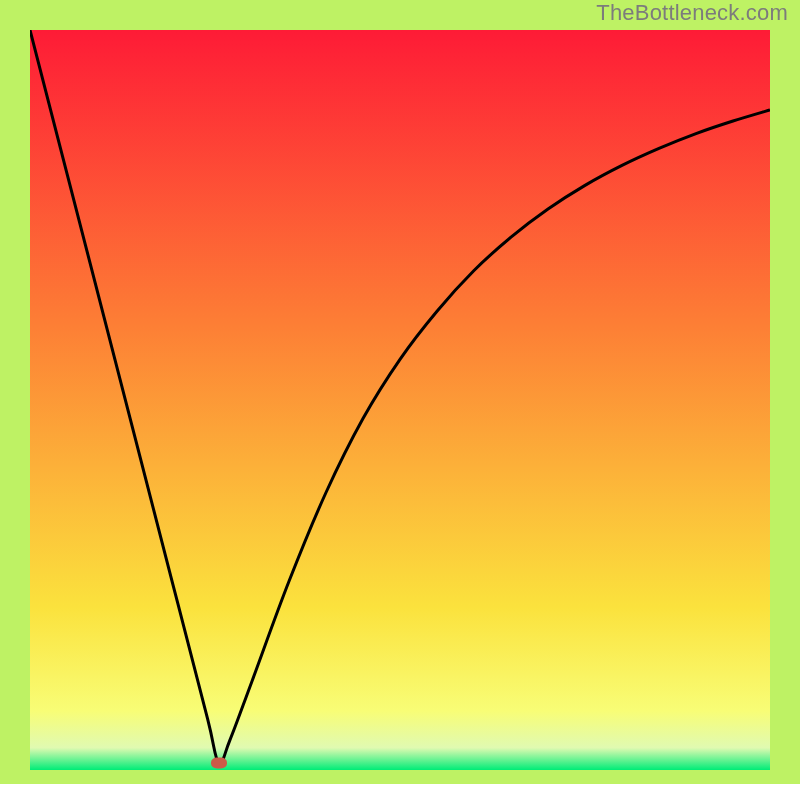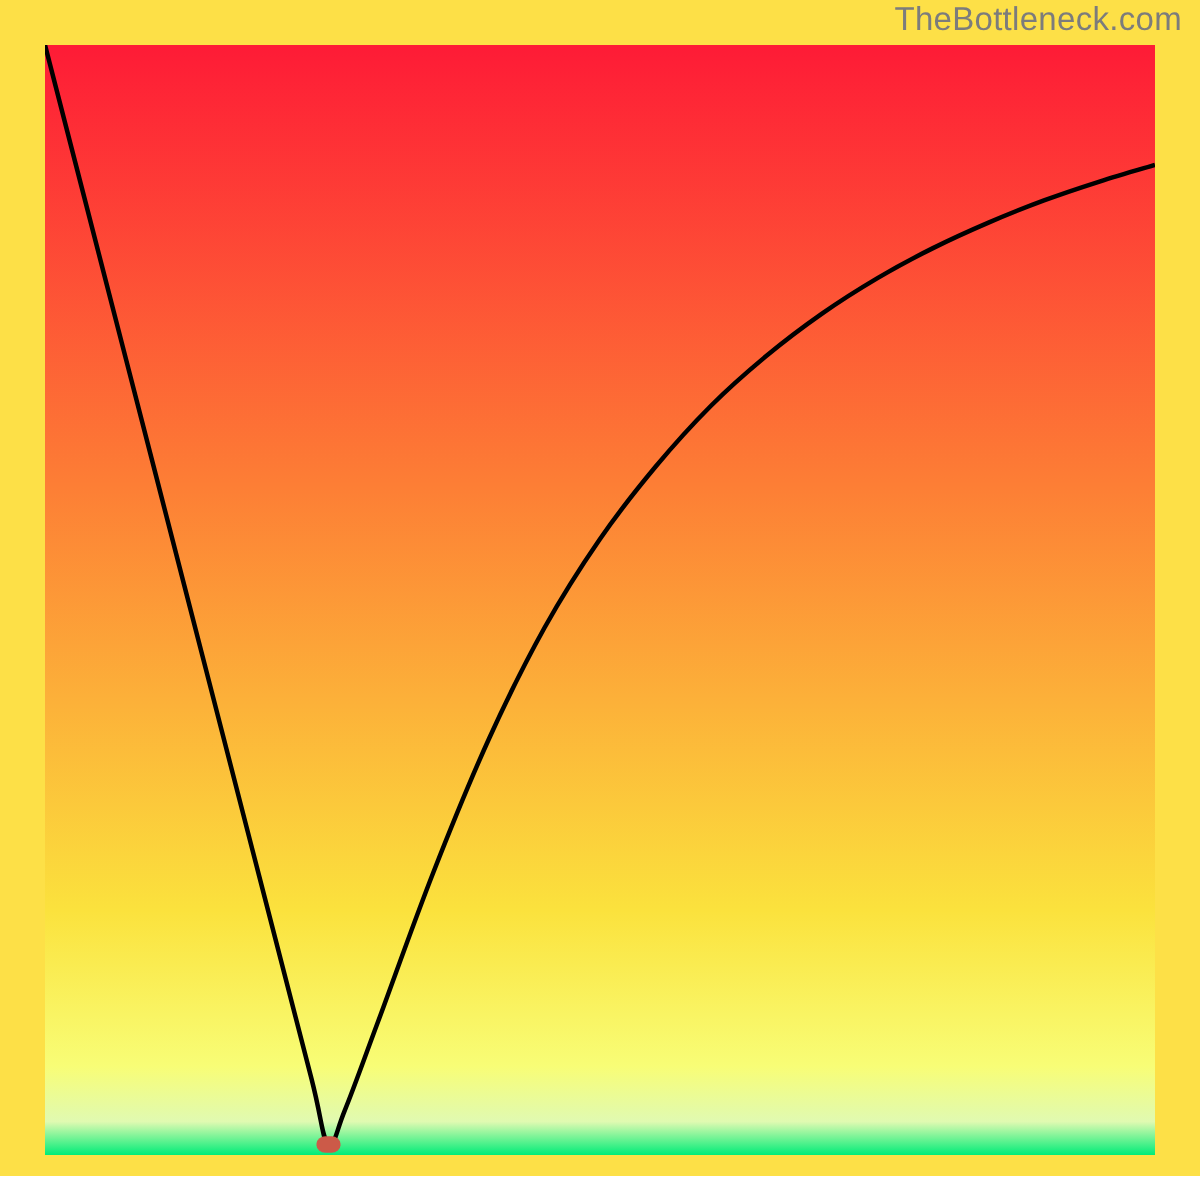--- a/index.html
+++ b/index.html
@@ -6,21 +6,21 @@
     margin: 0;
     padding: 0;
     width: 800px;
     height: 800px;
     overflow: hidden;
     font-family: Arial, Helvetica, sans-serif;
   }
   .outer {
     width: 800px;
     height: 784px;
-    background: #fde047;
+    background: #bef264;
     position: relative;
   }
   .watermark {
     position: absolute;
     top: 0;
     right: 12px;
     color: #7c7c7c;
     font-size: 22px;
     font-weight: 500;
     letter-spacing: 0.2px;

